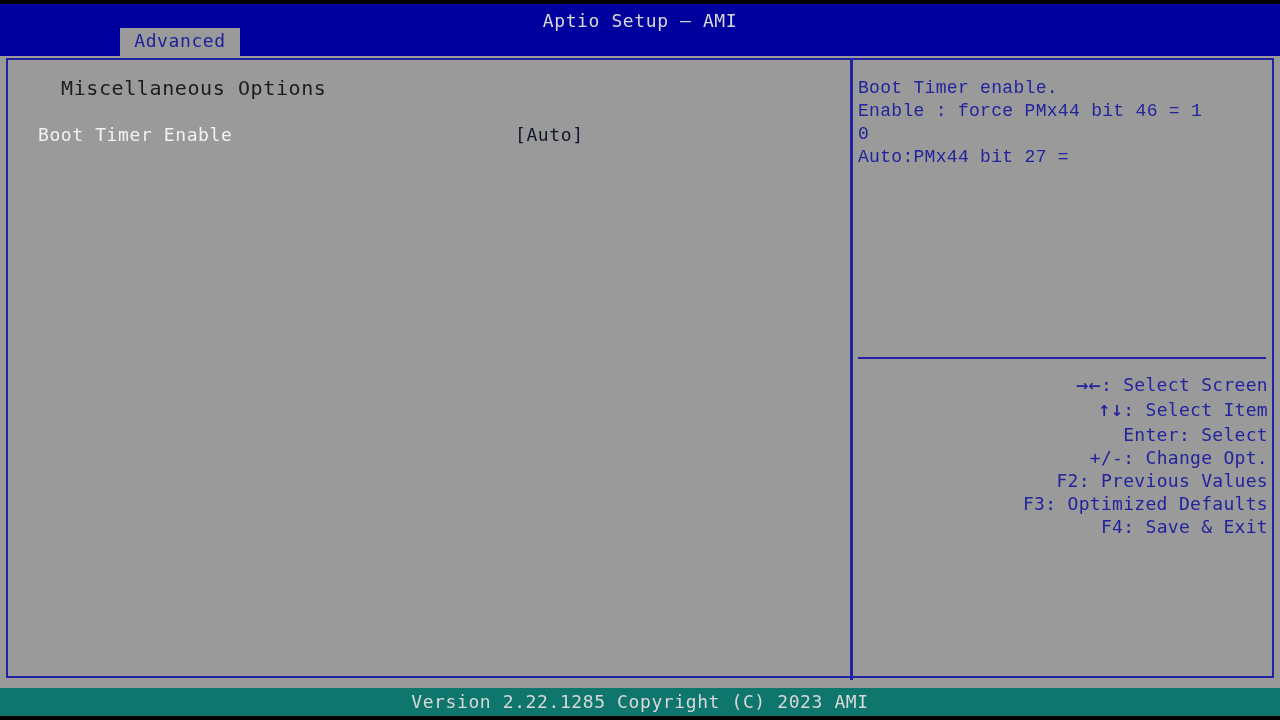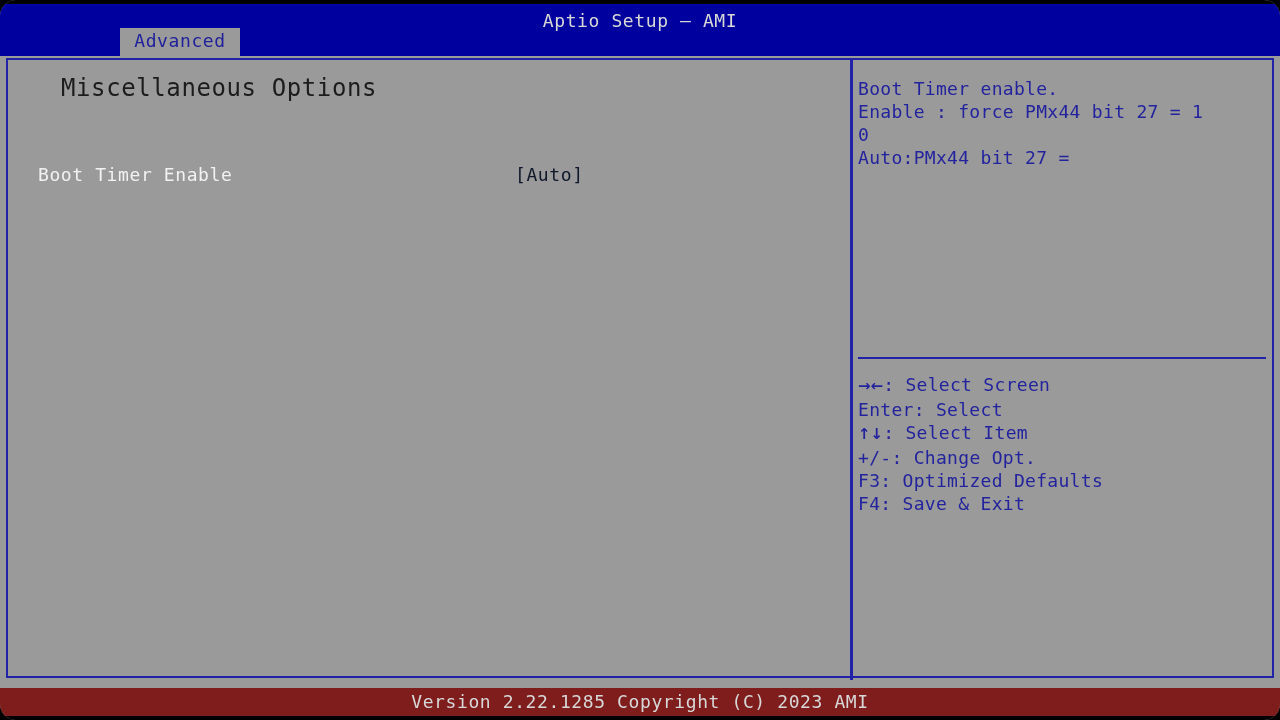--- a/index.html
+++ b/index.html
@@ -7,21 +7,20 @@
     padding: 0;
     background: #000000;
   }
   #screen {
     position: relative;
     width: 1280px;
     height: 720px;
     background: #9a9a9a;
     font-family: "DejaVu Sans Mono", "Liberation Mono", monospace;
     overflow: hidden;
-    border-radius: 16px;
     -webkit-font-smoothing: none;
   }
 
   
   .top-strip {
     position: absolute;
     left: 0; top: 0;
     width: 1280px; height: 4px;
     background: #000000;
   }
@@ -82,32 +81,31 @@
   .left-panel {
     position: absolute;
     left: 8px; top: 60px;
     width: 840px; height: 616px;
     overflow: hidden;
   }
   .section-header {
     position: absolute;
     left: 30px; top: 17px;
     color: #1c1c1c;
-    font-size: 24px;
+    font-size: 20px;
     line-height: 23px;
     letter-spacing: 0.6px;
     white-space: pre;
     padding-left: 23px;
   }
   .opt-row {
     position: absolute;
     left: 30px; top: 63px;
     width: 800px;
     height: 23px;
-    margin-top: 40px;
   }
   .opt-label {
     position: absolute;
     left: 0; top: 0;
     color: #f2f2f2;
     font-size: 18px;
     line-height: 23px;
     letter-spacing: 0.6px;
     white-space: pre;
   }
@@ -130,52 +128,52 @@
   }
   .help-text {
     position: absolute;
     left: 5px; top: 17px;
     width: 412px;
     color: #23239e;
     font-size: 18px;
     line-height: 23px;
     letter-spacing: 0.3px;
   }
-  .help-line { white-space: pre; }
+  .help-line { white-space: pre; font-family: Liberation Mono, monospace; }
 
   .hr {
     position: absolute;
     left: 5px; top: 297px;
     width: 408px; height: 2px;
     background: #2222a8;
   }
 
   .nav-list {
     position: absolute;
     left: 5px; top: 313px;
     width: 410px;
     color: #23239e;
     font-size: 18px;
     line-height: 23px;
     letter-spacing: 0.3px;
   }
-  .nav-line { white-space: pre; }
+  .nav-line { white-space: pre; text-align: right; }
   .nav-key-glyph {
     font-family: "DejaVu Sans", sans-serif;
     font-size: 15px;
     font-weight: bold;
     letter-spacing: 0px;
   }
 
   
   .version-bar {
     position: absolute;
     left: 0; top: 688px;
     width: 1280px; height: 28px;
-    background: #7f1d1d;
+    background: #0f766e;
   }
   .version-text {
     position: absolute;
     left: 0; top: 3px;
     width: 1280px;
     text-align: center;
     color: #d8d8d8;
     font-size: 18px;
     line-height: 22px;
     letter-spacing: 0.6px;
@@ -209,30 +207,31 @@
 
     <div class="opt-row">
       <span class="opt-label">Boot Timer Enable</span>
       <span class="opt-value">[Auto]</span>
     </div>
   </div>
 
   <div class="right-panel">
     <div class="help-text" id="help-text">
         <div class="help-line">Boot Timer enable.</div>
-        <div class="help-line">Enable : force PMx44 bit 27 = 1</div>
+        <div class="help-line">Enable : force PMx44 bit 46 = 1</div>
         <div class="help-line">0</div>
         <div class="help-line">Auto:PMx44 bit 27 =</div>
       </div>
     <div class="hr"></div>
     <div class="nav-list" id="nav-list">
         <div class="nav-line"><span class="nav-key-glyph">→←</span><span>: Select Screen</span></div>
+        <div class="nav-line"><span class="nav-key-glyph">↑↓</span><span>: Select Item</span></div>
         <div class="nav-line"><span>Enter</span><span>: Select</span></div>
-        <div class="nav-line"><span class="nav-key-glyph">↑↓</span><span>: Select Item</span></div>
         <div class="nav-line"><span>+/-</span><span>: Change Opt.</span></div>
+        <div class="nav-line"><span>F2</span><span>: Previous Values</span></div>
         <div class="nav-line"><span>F3</span><span>: Optimized Defaults</span></div>
         <div class="nav-line"><span>F4</span><span>: Save &amp; Exit</span></div>
       </div>
   </div>
 
   <div class="version-bar">
     <div class="version-text">Version 2.22.1285 Copyright (C) 2023 AMI</div>
   </div>
 
   <div class="bottom-strip"></div>

